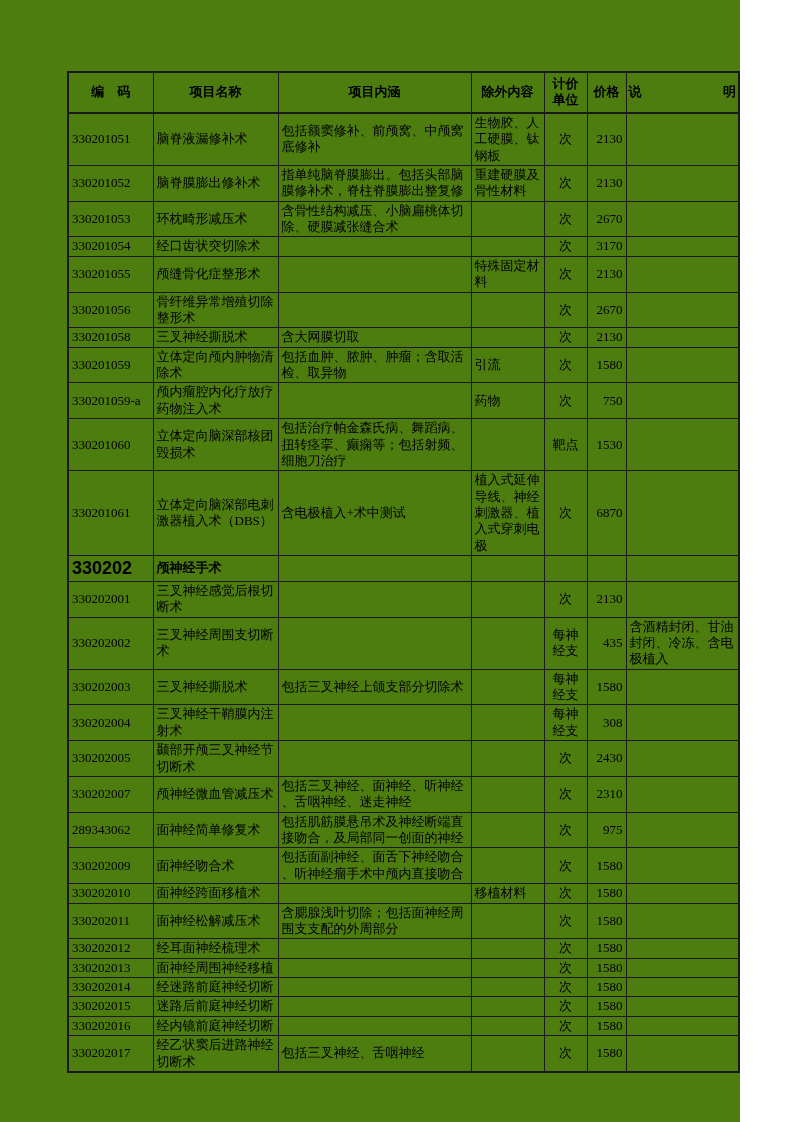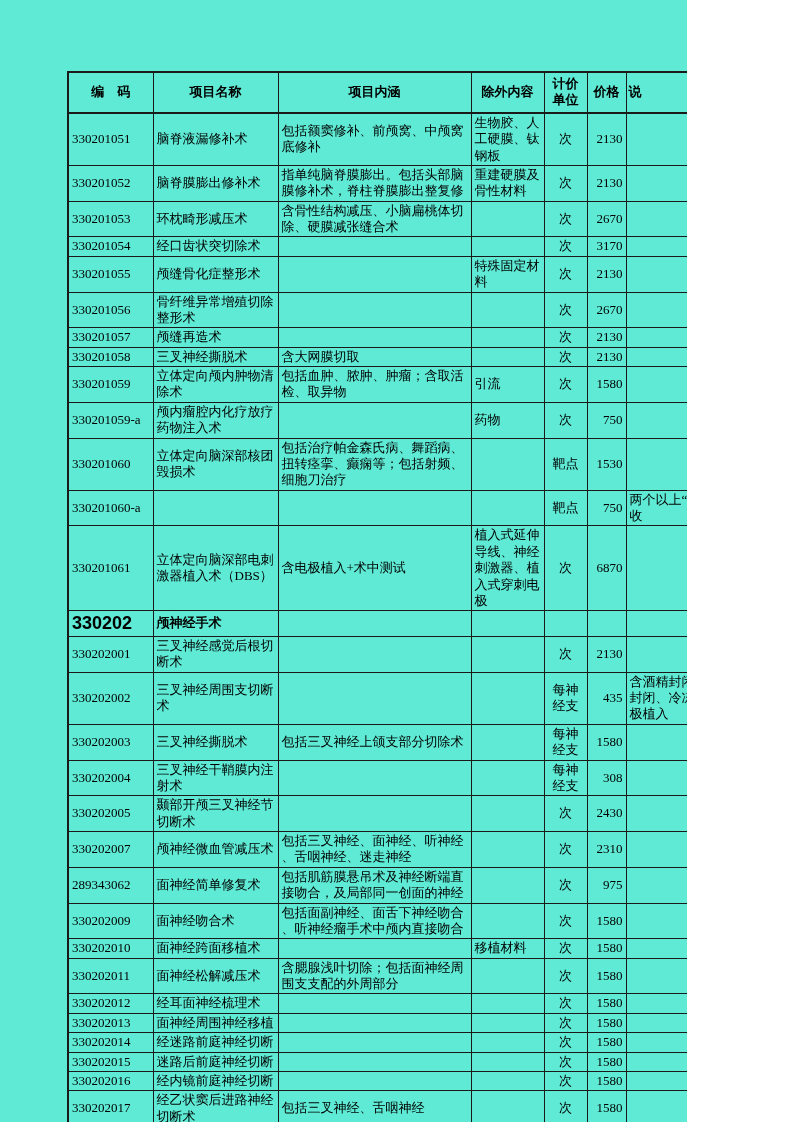--- a/index.html
+++ b/index.html
@@ -4,22 +4,22 @@
 <style>
   html, body { margin: 0; padding: 0; }
   body {
     width: 793px; height: 1122px;
     background: #ffffff;
     font-family: "Liberation Serif", "DejaVu Serif", serif;
     color: #000;
   }
   .page {
     position: relative;
-    width: 687px; height: 1122px;
-    background: #5eead4;
+    width: 740px; height: 1122px;
+    background: #4d7c0f;
     overflow: hidden;
   }
   table.fee-table {
     position: absolute;
     left: 67px; top: 71px;
     width: 671px;
     border-collapse: collapse;
     table-layout: fixed;
     border: 2px solid #1a1a1a;
   }
@@ -128,29 +128,20 @@
         <tr>
       <td class="c-code">330201056</td>
       <td class="c-name">骨纤维异常增殖切除整形术</td>
       <td class="c-cont"></td>
       <td class="c-excl"></td>
       <td class="c-unit">次</td>
       <td class="c-price">2670</td>
       <td class="c-note"></td>
     </tr>
         <tr>
-      <td class="c-code">330201057</td>
-      <td class="c-name">颅缝再造术</td>
-      <td class="c-cont"></td>
-      <td class="c-excl"></td>
-      <td class="c-unit">次</td>
-      <td class="c-price">2130</td>
-      <td class="c-note"></td>
-    </tr>
-        <tr>
       <td class="c-code">330201058</td>
       <td class="c-name">三叉神经撕脱术</td>
       <td class="c-cont">含大网膜切取</td>
       <td class="c-excl"></td>
       <td class="c-unit">次</td>
       <td class="c-price">2130</td>
       <td class="c-note"></td>
     </tr>
         <tr>
       <td class="c-code">330201059</td>
@@ -171,29 +162,20 @@
       <td class="c-note"></td>
     </tr>
         <tr>
       <td class="c-code">330201060</td>
       <td class="c-name">立体定向脑深部核团毁损术</td>
       <td class="c-cont">包括治疗帕金森氏病、舞蹈病、扭转痉挛、癫痫等；包括射频、细胞刀治疗</td>
       <td class="c-excl"></td>
       <td class="c-unit">靶点</td>
       <td class="c-price">1530</td>
       <td class="c-note"></td>
-    </tr>
-        <tr>
-      <td class="c-code">330201060-a</td>
-      <td class="c-name"></td>
-      <td class="c-cont"></td>
-      <td class="c-excl"></td>
-      <td class="c-unit">靶点</td>
-      <td class="c-price">750</td>
-      <td class="c-note">两个以上“靶点”加收</td>
     </tr>
         <tr>
       <td class="c-code">330201061</td>
       <td class="c-name">立体定向脑深部电刺激器植入术（DBS）</td>
       <td class="c-cont">含电极植入+术中测试</td>
       <td class="c-excl">植入式延伸导线、神经刺激器、植入式穿刺电极</td>
       <td class="c-unit">次</td>
       <td class="c-price">6870</td>
       <td class="c-note"></td>
     </tr>

